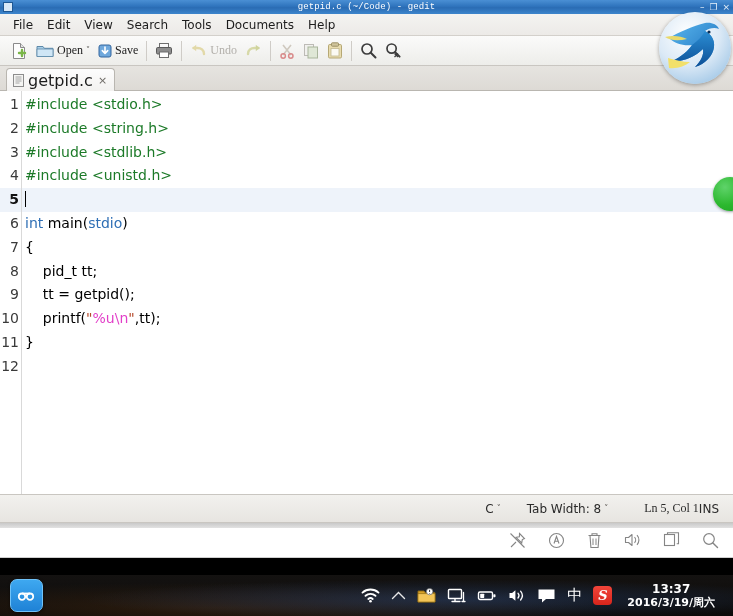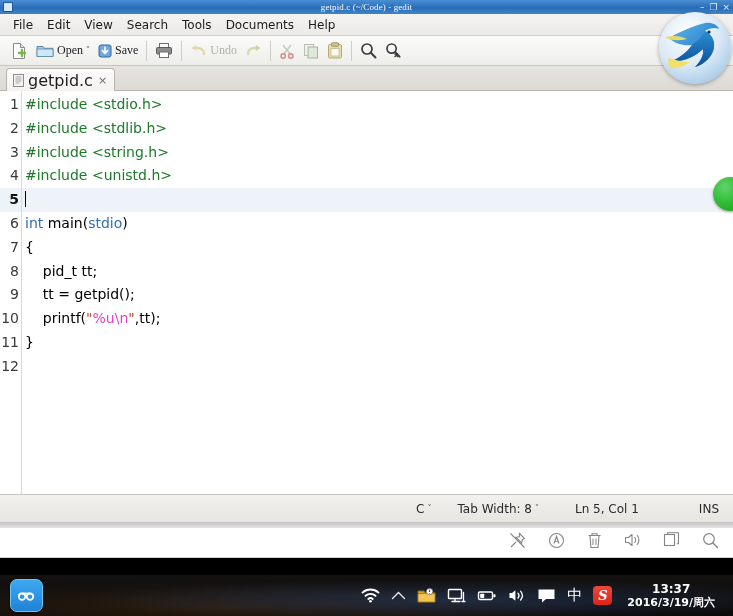--- a/index.html
+++ b/index.html
@@ -32,21 +32,21 @@
   .titlebar-icon {
     position: absolute;
     left: 3px; top: 2px;
     width: 10px; height: 10px;
     background: #d8e8f7;
     border: 1px solid #1d5794;
   }
   .titlebar-text {
     font-size: 9px;
     color: #ffffff;
-    font-family: Liberation Serif, serif;
+    font-family: Liberation Mono, monospace;
     letter-spacing: 0.1px;
     white-space: nowrap;
   }
   .win-buttons {
     position: absolute;
     right: 2px; top: 0;
     height: 14px;
     display: flex;
     align-items: center;
     gap: 3px;
@@ -483,22 +483,22 @@
       <div class="gutter-row">7</div>
       <div class="gutter-row">8</div>
       <div class="gutter-row">9</div>
       <div class="gutter-row">10</div>
       <div class="gutter-row">11</div>
       <div class="gutter-row">12</div>
     </div>
 
     <div class="code-area">
       <div class="code-row"><span class="tok-pre">#include &lt;stdio.h&gt;</span></div>
+      <div class="code-row"><span class="tok-pre">#include &lt;string.h&gt;</span></div>
       <div class="code-row"><span class="tok-pre">#include &lt;stdlib.h&gt;</span></div>
-      <div class="code-row"><span class="tok-pre">#include &lt;string.h&gt;</span></div>
       <div class="code-row"><span class="tok-pre">#include &lt;unistd.h&gt;</span></div>
 
       <div class="code-row current"><span class="caret"></span></div>
 
       <div class="code-row"><span class="tok-kw">int</span><span> main(</span><span class="tok-kw">stdio</span><span>)</span></div>
 
       <div class="code-row"><span>{</span></div>
       <div class="code-row"><span>    pid_t tt;</span></div>
       <div class="code-row"><span>    tt = getpid();</span></div>
 
@@ -513,21 +513,21 @@
 
   <div class="statusbar">
     <div class="sb-item" style="margin-right:26px;">
       <span>C</span>
       <span class="sb-chev">˅</span>
     </div>
     <div class="sb-item" style="margin-right:36px;">
       <span>Tab Width: 8</span>
       <span class="sb-chev">˅</span>
     </div>
-    <div class="sb-item" style="margin-right:60px;">Ln 5, Col 1</div>
+    <div class="sb-item" style="font-family:Liberation Serif, serif;">Ln 5, Col 1</div>
     <div class="sb-item">INS</div>
   </div>
 
   <div class="bottom-panel">
     <div class="bp-scroll"></div>
 
     <div class="bp-icon">
       <svg class="icon-svg" width="17" height="17" viewBox="0 0 17 17">
         <path d="M10.5 1.5l5 5-2.2 1.1-0.6 3.4-5.7-5.7 3.4-0.6z" fill="none" stroke="#444" stroke-width="1.1"></path>
         <path d="M7 10L2 15" stroke="#444" stroke-width="1.1"></path>

